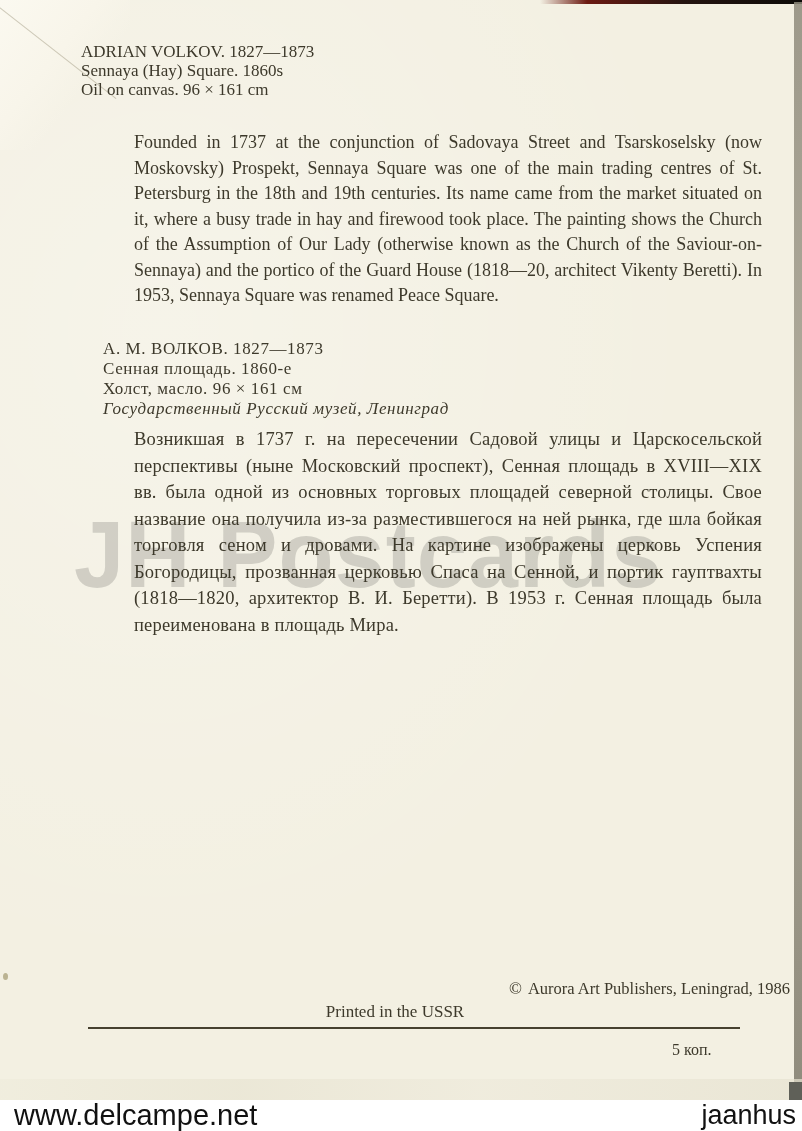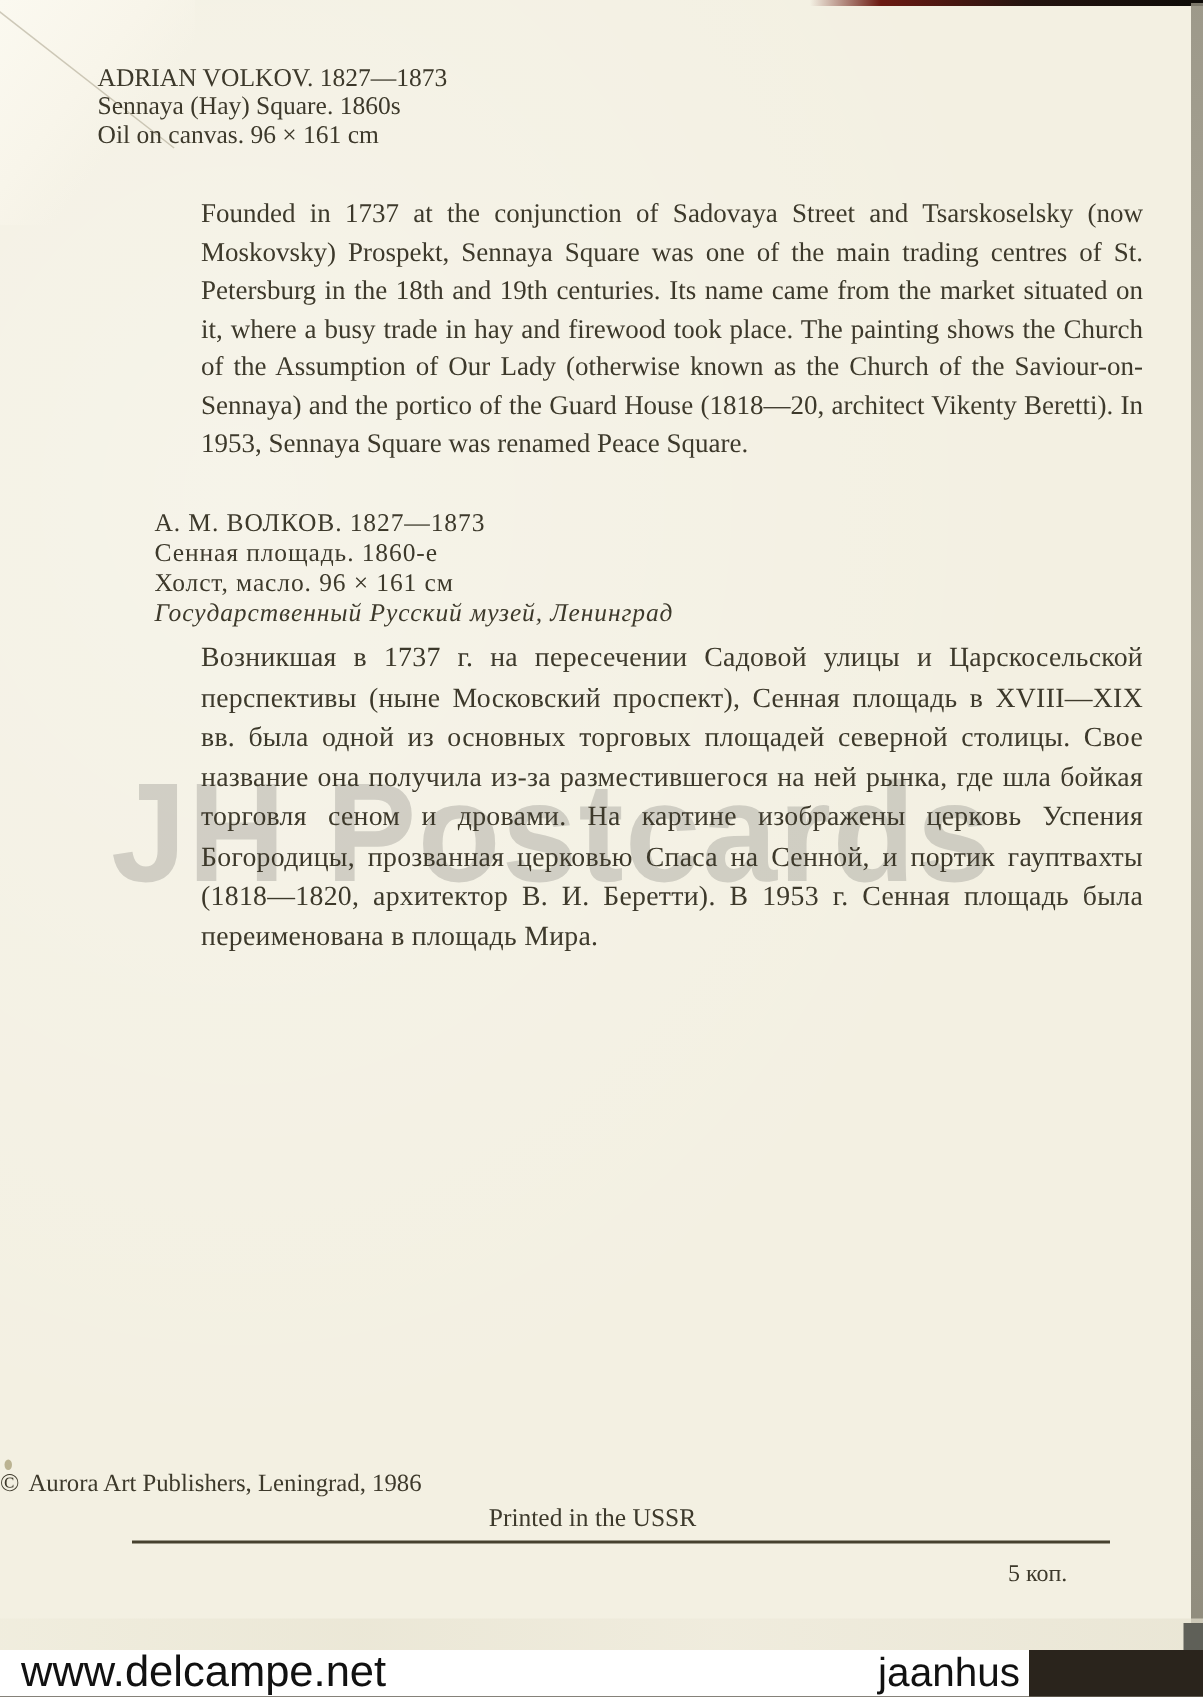--- a/index.html
+++ b/index.html
@@ -38,21 +38,21 @@
     position:absolute;left:-18px;top:52px;width:150px;height:1px;
     background:rgba(150,142,118,.45);transform:rotate(38deg);
   }
   .speck{
     position:absolute;left:3px;top:973px;width:5px;height:7px;border-radius:50%;
     background:rgba(140,130,80,.55);
   }
 
   
   .caption{position:absolute;left:65px;font-size:17px;line-height:19px;z-index:2;}
-  .caption-en{top:42px;}
+  .caption-en{top:42px;margin-left:16px;}
   .caption-ru{top:339px;line-height:20px;letter-spacing:.6px;margin-left:38px;}
   .caption .museum{font-style:italic;}
 
   
   .para{
     position:absolute;left:134px;width:628px;z-index:2;
     text-align:justify;text-align-last:left;
   }
   .para-en{top:130px;font-size:18px;line-height:25.5px;}
   .para-ru{top:426px;font-size:18.5px;line-height:26.5px;letter-spacing:.2px;}
@@ -60,33 +60,33 @@
   
   .watermark{
     position:absolute;left:74px;top:508px;z-index:1;
     font-family:"Liberation Sans",sans-serif;font-weight:600;
     font-size:94px;line-height:1;letter-spacing:1px;
     color:var(--watermark);opacity:.38;white-space:nowrap;
     transform:scaleX(.96);transform-origin:left center;
   }
 
   
-  .copyright-line{position:absolute;left:0;width:790px;top:979px;text-align:left;font-size:16.5px;z-index:2;}
+  .copyright-line{position:absolute;left:0;width:790px;top:979px;text-align:right;font-size:16.5px;z-index:2;}
   .copyright-line .csym{font-size:17px;margin-right:6px;}
   .printed-line{position:absolute;left:0;width:790px;top:1002px;text-align:center;font-size:17px;z-index:2;}
   .rule{position:absolute;left:88px;top:1027px;width:652px;height:2px;background:#46412f;z-index:2;}
   .mailing-notice{
     position:absolute;left:172px;top:1039px;font-size:17px;font-style:italic;
     letter-spacing:1.2px;z-index:2;white-space:nowrap;
   }
   .price{position:absolute;left:672px;top:1041px;font-size:16px;z-index:2;}
 
   
   .scan-footer{
-    position:absolute;left:0;top:1100px;width:686px;height:31px;
+    position:absolute;left:0;top:1100px;width:802px;height:31px;
     background:var(--footer-bg);z-index:4;
     font-family:"Liberation Sans",sans-serif;color:var(--footer-ink);
   }
   .scan-footer .left{
     position:absolute;left:14px;bottom:1px;font-size:29px;line-height:29px;
   }
   .scan-footer .right{
     position:absolute;right:6px;bottom:2px;font-size:27px;line-height:27px;
   }
   .mottle{

